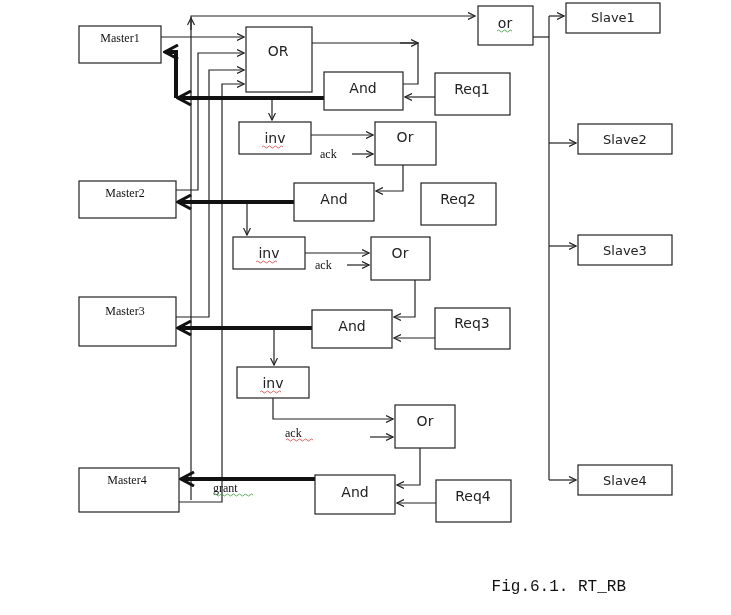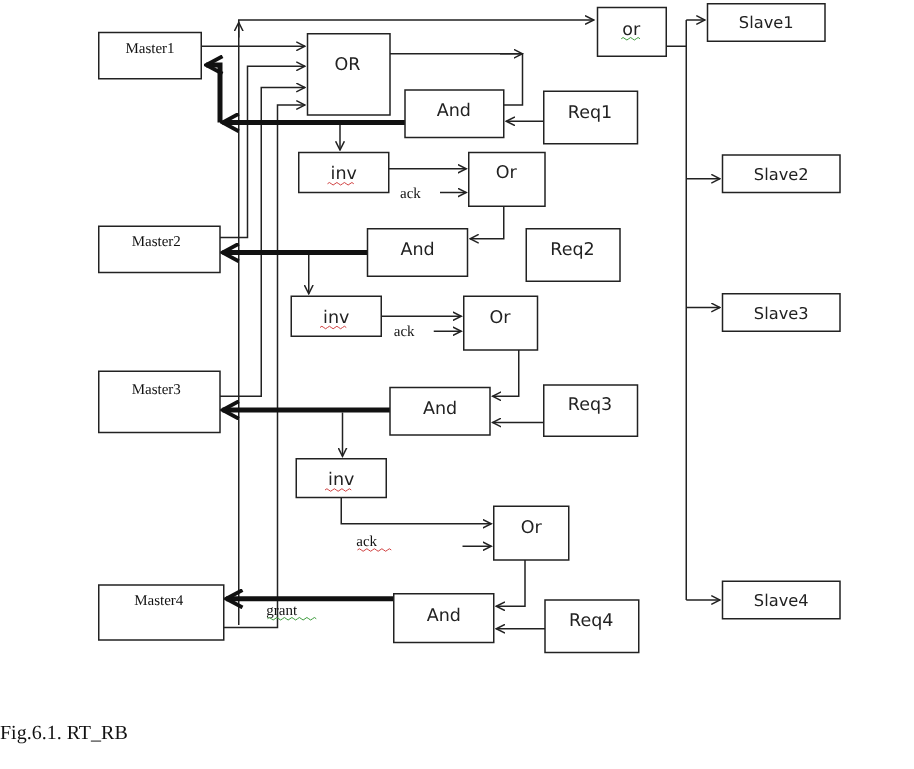--- a/index.html
+++ b/index.html
@@ -6,22 +6,22 @@
   body { width: 731px; height: 615px; position: relative; overflow: hidden; }
   #diagram { position: absolute; left: 0; top: 0; }
   .box rect { fill: #ffffff; stroke: #222222; stroke-width: 1.2; }
   .lbl-serif { font-family: "Liberation Serif", serif; font-size: 12px; fill: #111; }
   .lbl-sans { font-family: "DejaVu Sans", sans-serif; font-size: 14px; fill: #222; }
   .lbl-sans-sm { font-family: "DejaVu Sans", sans-serif; font-size: 13px; fill: #222; }
   .wire { stroke: #222; stroke-width: 1.2; fill: none; }
   .bus { stroke: #111; stroke-width: 4; fill: none; }
   .squiggle-red { stroke: #d04040; stroke-width: 0.8; fill: none; }
   .squiggle-green { stroke: #3a9a3a; stroke-width: 0.8; fill: none; }
-  .caption { position: absolute; left: 0; width: 626px; top: 578px; text-align: left;
-             font-family: Liberation Serif, serif; font-size: 16px; color: #111; }
+  .caption { position: absolute; left: 0; width: 626px; top: 578px; text-align: right;
+             font-family: Liberation Mono, monospace; font-size: 16px; color: #111; }
 </style>
 </head>
 <body>
 
 <svg id="diagram" width="731" height="615" viewBox="0 0 731 615" xmlns="http://www.w3.org/2000/svg">
   <defs>
     <marker id="arr" markerWidth="8" markerHeight="8" refX="7" refY="4" orient="auto" markerUnits="userSpaceOnUse">
       <path d="M0,0.5 L7,4 L0,7.5" fill="none" stroke="#222" stroke-width="1.2"></path>
     </marker>
     <marker id="bigarr" markerWidth="16" markerHeight="16" refX="14" refY="8" orient="auto" markerUnits="userSpaceOnUse">

